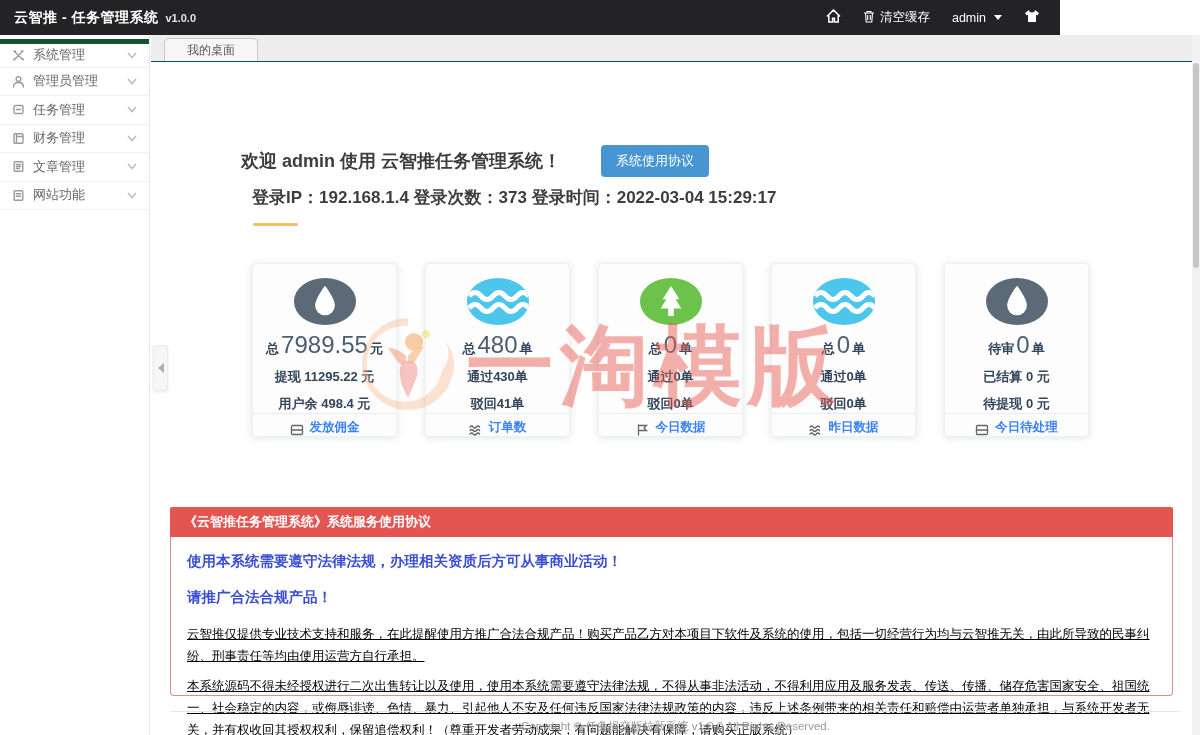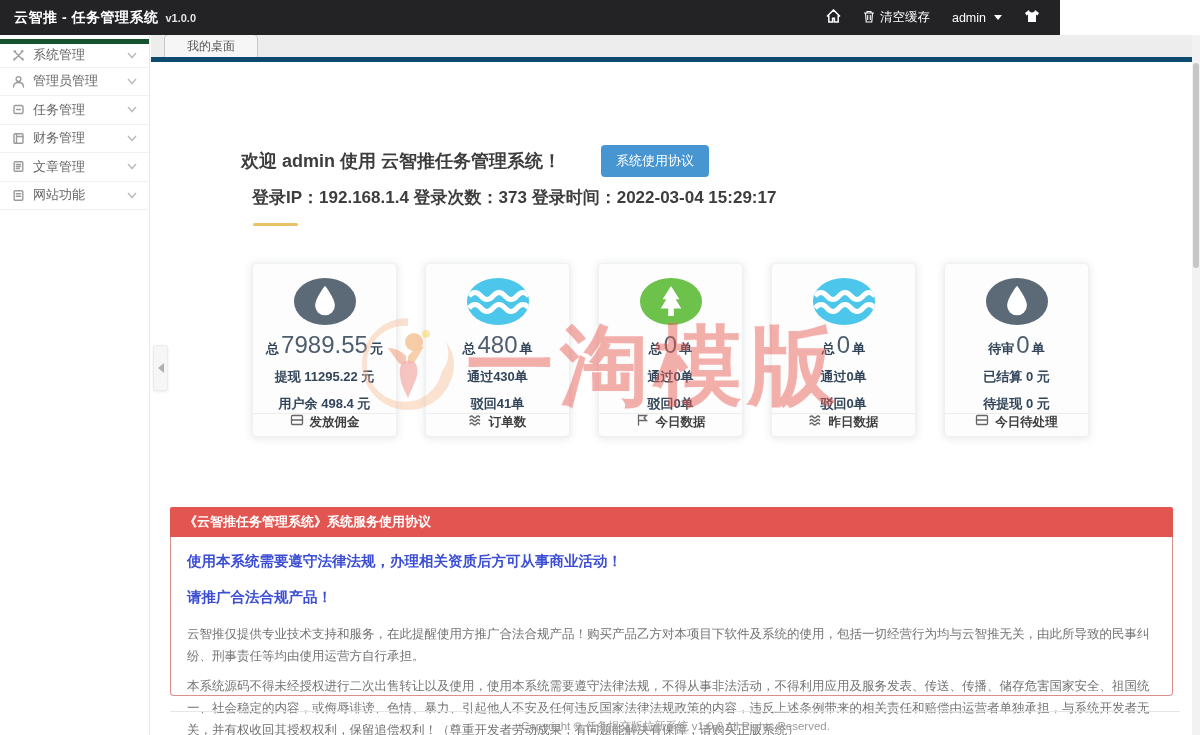--- a/index.html
+++ b/index.html
@@ -25,21 +25,21 @@
   .side-item:first-child { border-top:5px solid #14532d; margin-top:4px; }
   .side-ico { width:13px; height:13px; margin-right:8px; display:inline-flex; }
   .side-ico svg { width:13px; height:13px; stroke:#9b9b9b; fill:none;
     stroke-width:1.4; stroke-linecap:round; stroke-linejoin:round; }
   .side-chev { margin-left:auto; display:inline-flex; }
   .side-chev svg { width:10px; height:7px; stroke:#bdbdbd; fill:none; stroke-width:1.5; }
 
   
   .main { position:absolute; left:151px; top:35px; width:1049px; height:700px; }
   .tabbar { height:27px; background:#ededed; display:flex; align-items:flex-end;
-    border-bottom:5px solid #0c4a6e; }
+    border-bottom:1px solid #0c4a6e; }
   .tab { margin-left:13px; height:23px; line-height:22px; padding:0 22px;
     font-size:12px; color:#555; background:#f6f6f6; border:1px solid #c7c7c7;
     border-bottom:none; border-radius:5px 5px 0 0; cursor:pointer; }
   .content { position:relative; height:673px; background:#fff; }
 
   
   .collapse-handle { position:absolute; left:2px; top:283px; width:15px; height:46px;
     background:#f6f6f6; border:1px solid #ececec; border-radius:3px;
     display:flex; align-items:center; justify-content:center; cursor:pointer;
     box-shadow:0 1px 3px rgba(0,0,0,.08); }
@@ -66,42 +66,42 @@
     display:flex; align-items:center; justify-content:center; overflow:hidden; }
   .circle-dark { background:#5b6a76; }
   .circle-blue { background:#4cc6ea; }
   .circle-green { background:#6cc24a; }
   .stat-line1 { margin-top:6px; display:flex; align-items:baseline; gap:2px;
     color:#32455a; }
   .stat-line1 .pre,.stat-line1 .suf { font-size:13px; font-weight:bold; }
   .stat-line1 .big { font-size:24px; font-weight:400; color:#4d5d6e; }
   .stat-line { font-size:13px; font-weight:bold; color:#32455a; margin-top:9px; }
   .card-footer { margin-top:auto; width:100%; border-top:1px solid #ededed;
-    height:31px; display:flex; align-items:flex-start; justify-content:center; gap:6px;
-    font-size:12.5px; font-weight:bold; color:#404040; }
+    height:31px; display:flex; align-items:flex-end; justify-content:center; gap:6px;
+    font-size:12.5px; font-weight:bold; color:#3b82f6; }
   .card-footer svg { width:14px; height:12px; stroke:#666; fill:none;
     stroke-width:1.3; stroke-linecap:round; }
 
   
   .watermark { position:absolute; left:205px; top:250px; display:flex;
     align-items:center; pointer-events:none; z-index:6; opacity:.55; }
   .watermark-text { font-size:88px; font-weight:bold; color:rgba(226,70,62,.75);
     letter-spacing:6px; line-height:1; margin-left:6px;
     text-shadow:0 0 2px rgba(255,220,210,.6); }
 
   
   .banner { position:absolute; left:19px; top:445px; width:1003px; height:30px;
     background:#e25551; color:#fff; font-size:13px; font-weight:bold;
     display:flex; align-items:center; padding-left:14px;
     border-radius:2px 2px 0 0; }
   .agreement-box { position:absolute; left:19px; top:475px; width:1003px;
     height:159px; border:1px solid #d98f8c; border-top:none;
     border-radius:0 0 4px 4px; padding:15px 16px 0 16px; background:#fff; }
   .ag-line { color:#3b4ed4; font-size:14.5px; font-weight:bold; margin-bottom:17px; }
-  .ag-para { color:#737373; font-size:12.5px; line-height:1.75; margin-bottom:8px; }
+  .ag-para { color:#000000; font-size:12.5px; line-height:1.75; margin-bottom:8px;text-decoration:underline; }
 
   .bottom-divider { position:absolute; left:19px; top:649px; width:1010px;
     height:1px; background:#e6e6e6; }
   .copyright { position:absolute; left:0; top:657px; width:100%;
     text-align:center; font-size:11.5px; color:#9a9a9a; }
 
   
   .scroll-track { position:absolute; right:0; top:35px; width:8px; height:700px;
     background:#f2f2f2; z-index:25; }
   .scroll-thumb { position:absolute; right:1px; top:28px; width:6px; height:205px;

